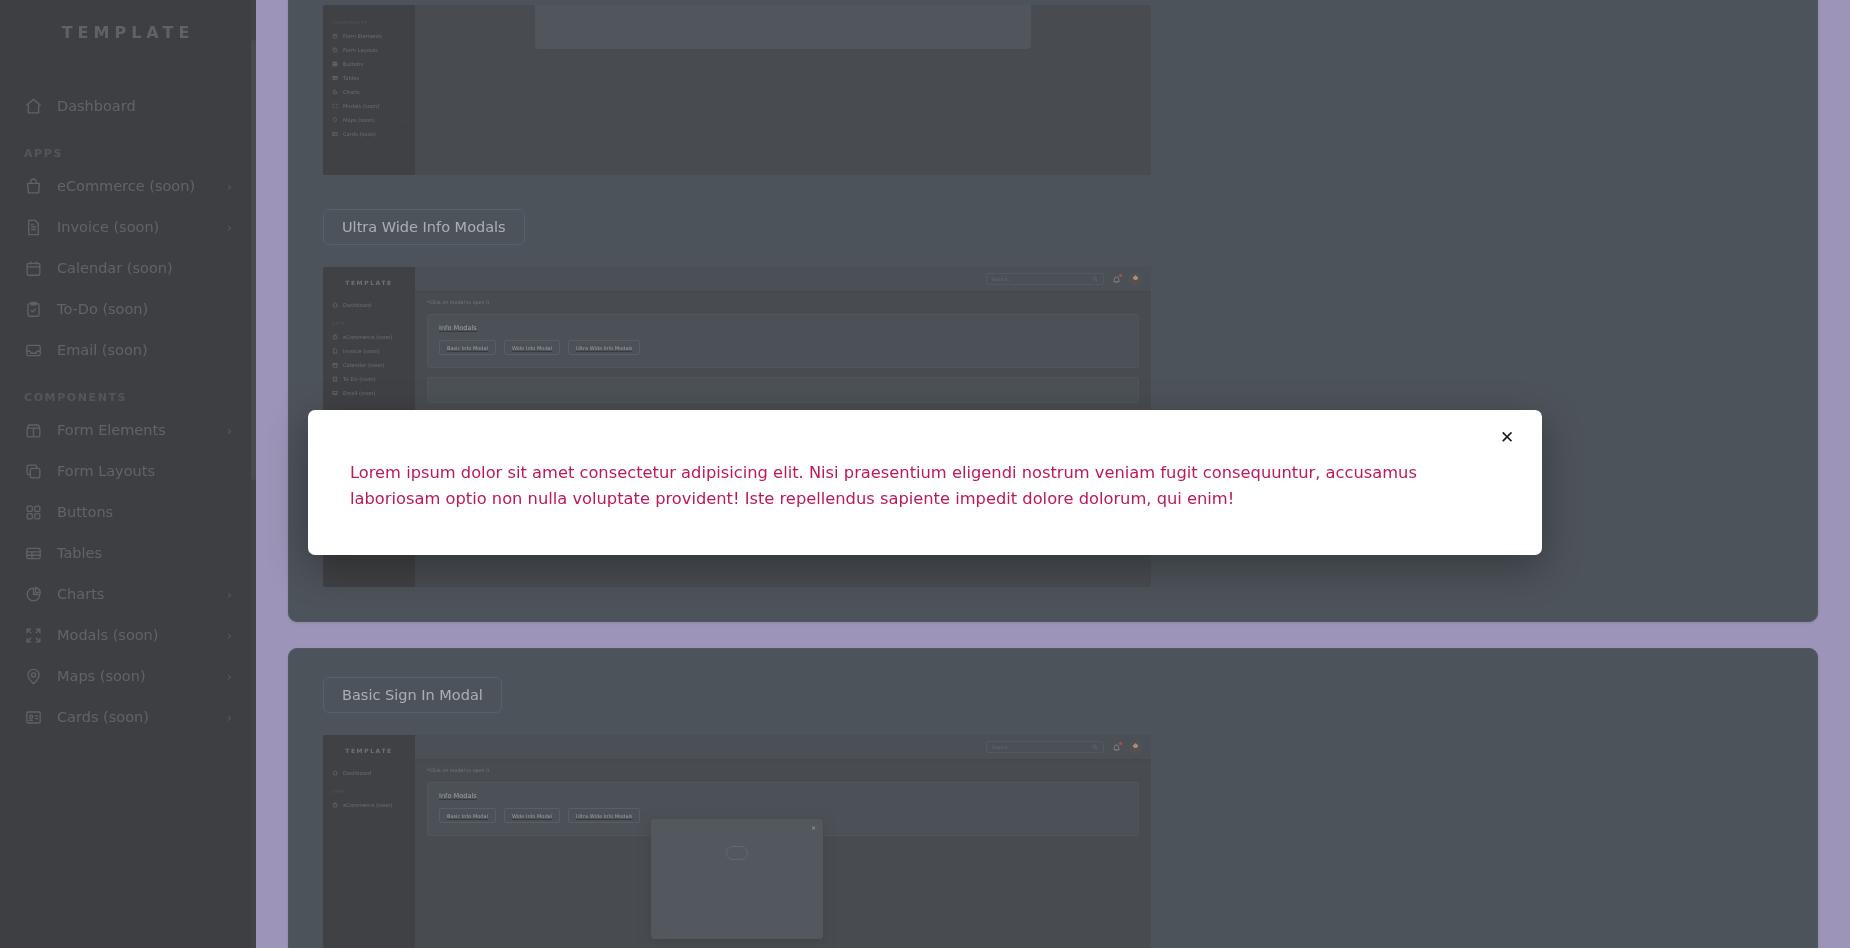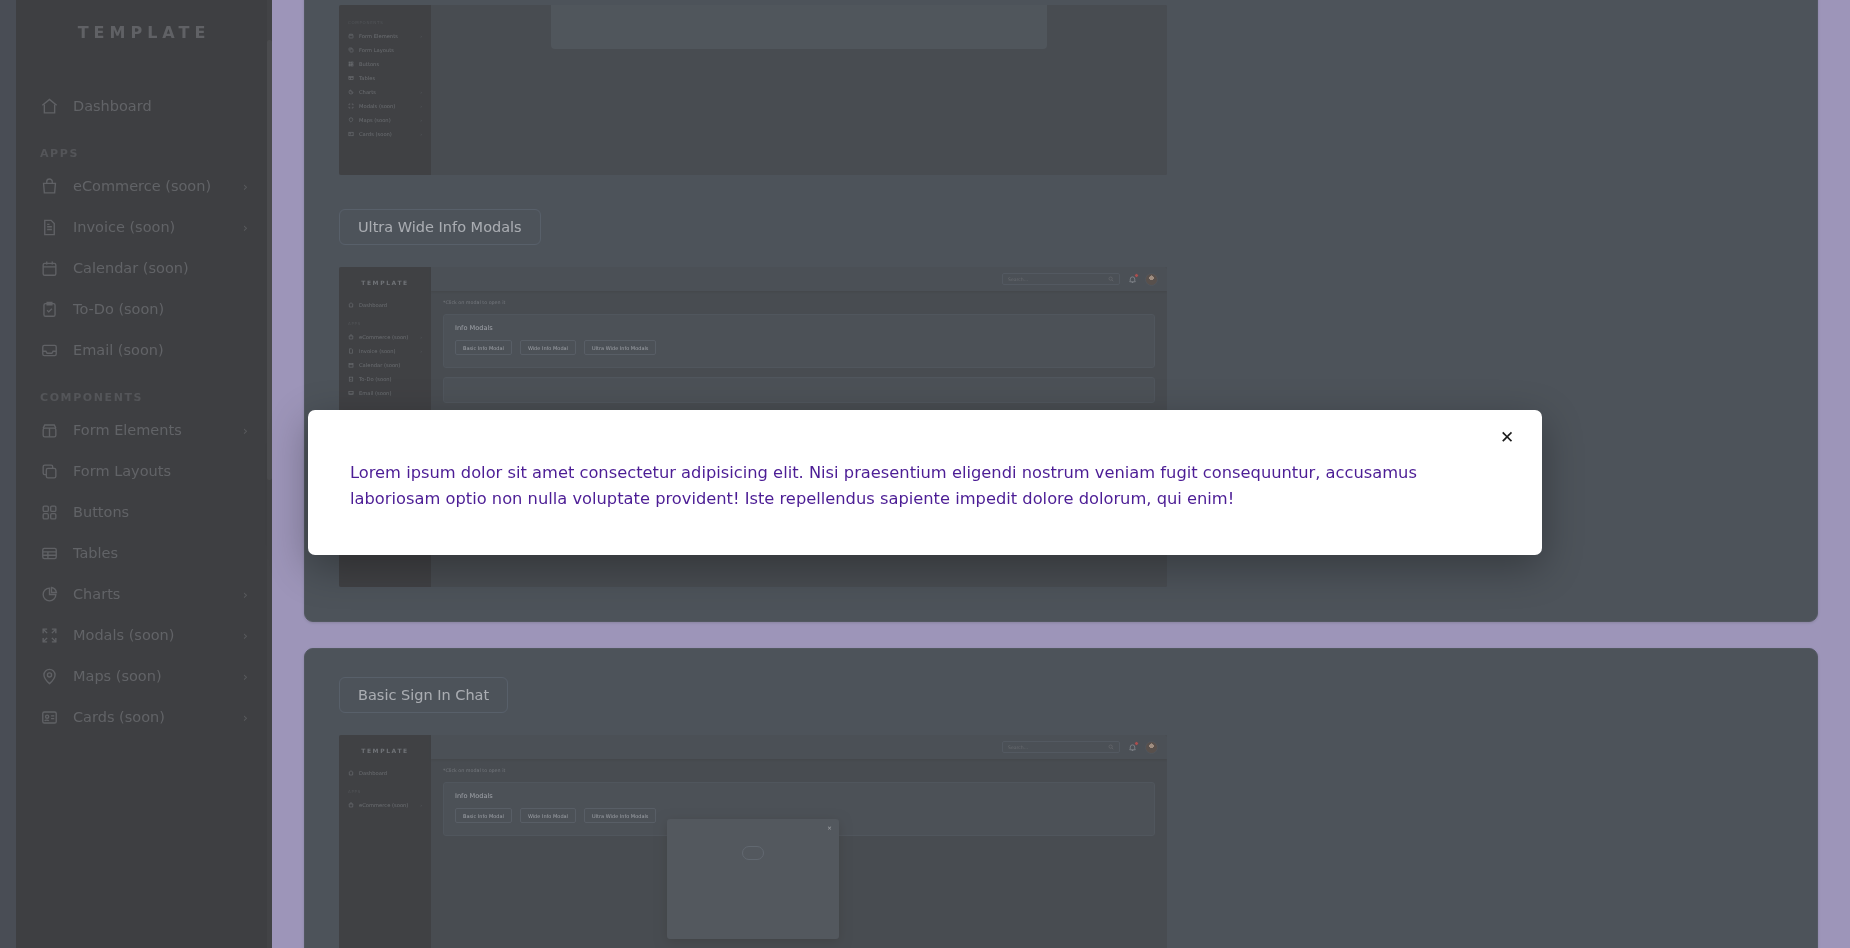--- a/index.html
+++ b/index.html
@@ -7,21 +7,20 @@
     width: 1850px; height: 948px;
     overflow: hidden;
     font-family: "DejaVu Sans", "Liberation Sans", sans-serif;
     background: #1c2434;
   }
 
   
   #app {
     position: absolute; inset: 0;
     display: flex;
-    padding-left: 16px;
   }
 
   
   .sidebar {
     width: 256px; flex: 0 0 256px;
     background: #07090e;
     position: relative;
     overflow: hidden;
   }
   .sidebar-logo {
@@ -167,20 +166,21 @@
     background: radial-gradient(circle at 50% 34%, #c9a48a 0 24%, #3a2a23 26% 100%);
     border: 1px solid #2a3442;
   }
   .t-note { font-size: 4.8px; color: #737a85; padding: 9px 12px 0 12px; }
   .t-card {
     margin: 9px 12px;
     background: #222c38;
     border: 1px solid #2b3644;
     border-radius: 3px;
     padding: 9px 11px 12px 11px;
+    text-decoration: underline;
   }
   .t-card-title { font-size: 6.6px; color: #c3cad6; margin-bottom: 8px; }
   .t-btn-row { display: flex; gap: 8px; }
   .t-btn {
     border: 1px solid #3a4656;
     border-radius: 2px;
     font-size: 5px; color: #c3cad6;
     padding: 3.5px 7px;
     white-space: nowrap;
   }
@@ -233,21 +233,21 @@
     width: 26px; height: 26px;
     display: flex; align-items: center; justify-content: center;
     font-size: 17px; color: #1a1a1a;
     cursor: pointer; background: none; border: none;
     font-family: inherit; line-height: 1;
   }
   .modal-text {
     margin-top: 16px;
     font-size: 16.3px;
     line-height: 1.62;
-    color: #4c1d95;
+    color: #be185d;
   }
 </style>
 </head>
 <body>
 
 <div id="app">
 
   <aside class="sidebar">
     <div class="sidebar-logo">TEMPLATE</div>
     <nav class="sidebar-nav">
@@ -638,21 +638,21 @@
               </div>
               <div class="t-card-empty"></div>
               <div class="t-card-empty" style="height:60px;"></div>
             </div>
           </div>
         </div>
       </section>
 
       <section class="panel" style="margin-top:26px;">
         <div class="panel-body">
-          <button class="demo-btn">Basic Sign In Chat</button>
+          <button class="demo-btn">Basic Sign In Modal</button>
 
           <div class="thumb" style="height:260px;">
             <div class="t-side">
               <div class="t-logo">TEMPLATE</div>
               <div class="t-nav-item">
                 <span class="t-ic">
                     <svg viewBox="0 0 24 24" fill="none" stroke-width="2.4">
                       <path d="M3 10.5 12 3l9 7.5"></path>
                       <path d="M5.5 9.5V20h13V9.5"></path>
                     </svg>

